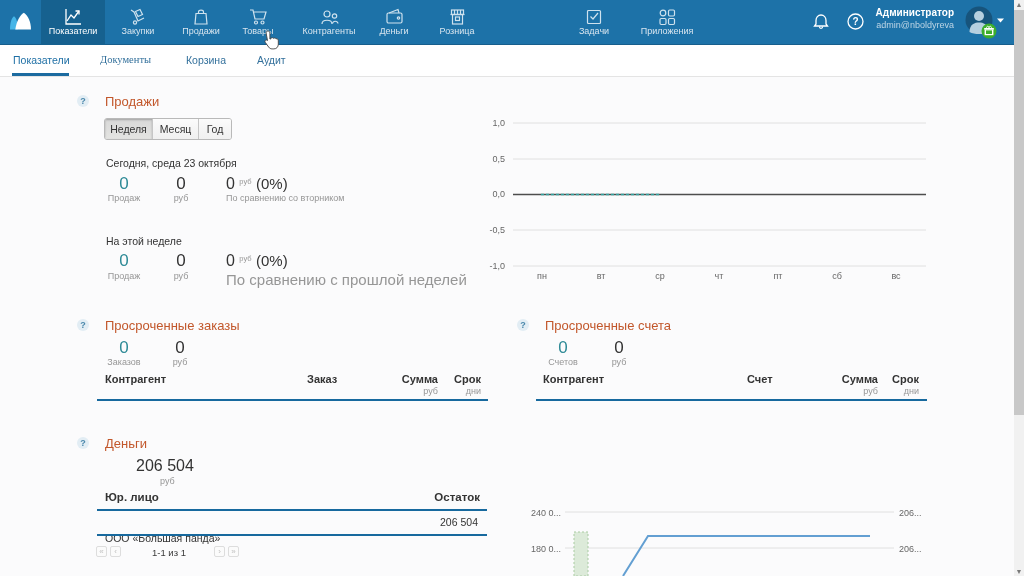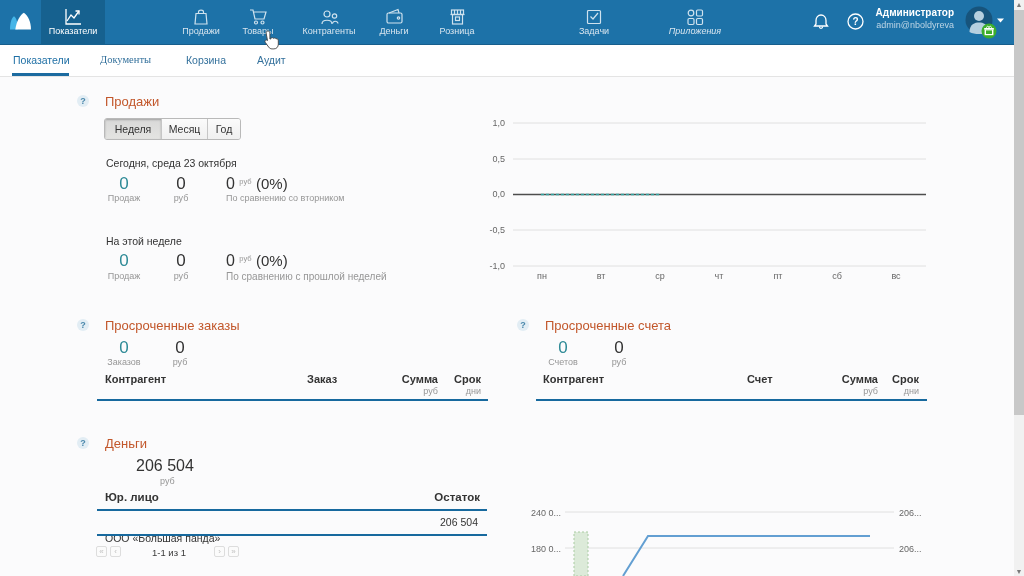--- a/index.html
+++ b/index.html
@@ -67,20 +67,28 @@
   </svg>
 
   <div class="mitem mactive" style="left:41px;width:64px;">
     <svg width="18" height="18" viewBox="0 0 18 18" fill="none" stroke="#fff" stroke-width="1.3">
       <path d="M2 1 L2 16 L17 16"></path>
       <path d="M3 13 L7 7 L10 10 L15 3"></path>
       <path d="M11.5 3 L15 3 L15 6.5"></path>
     </svg>
     <div class="lbl">Показатели</div>
   </div>
+  <div class="mitem" style="left:105px;width:66px;">
+    <svg width="18" height="18" viewBox="0 0 18 18" fill="none" stroke="#cfe2ee" stroke-width="1.2">
+      <path d="M2 2 L5 4 L9 13 L15 10"></path>
+      <circle cx="6" cy="14.5" r="1.6"></circle>
+      <path d="M6.5 3.5 L11 1.5 L13.5 6.5 L9 8.5 Z"></path>
+    </svg>
+    <div class="lbl">Закупки</div>
+  </div>
   <div class="mitem" style="left:171px;width:60px;">
     <svg width="18" height="18" viewBox="0 0 18 18" fill="none" stroke="#cfe2ee" stroke-width="1.2">
       <path d="M4 5.5 L14 5.5 L15 16 L3 16 Z"></path>
       <path d="M6.5 5.5 L6.5 4 C6.5 1.5 11.5 1.5 11.5 4 L11.5 5.5"></path>
     </svg>
     <div class="lbl">Продажи</div>
   </div>
   <div class="mitem" style="left:225px;width:66px;">
     <svg width="19" height="18" viewBox="0 0 19 18" fill="none" stroke="#cfe2ee" stroke-width="1.2">
       <path d="M1 2 L4 2 L6 11 L15 11 L17 4 L5 4"></path>
@@ -116,21 +124,21 @@
     </svg>
     <div class="lbl">Розница</div>
   </div>
   <div class="mitem" style="left:559px;width:70px;">
     <svg width="18" height="18" viewBox="0 0 18 18" fill="none" stroke="#cfe2ee" stroke-width="1.2">
       <rect x="2.5" y="2.5" width="13" height="13" rx="1"></rect>
       <path d="M5.5 8.5 L8 11 L13 5"></path>
     </svg>
     <div class="lbl">Задачи</div>
   </div>
-  <div class="mitem" style="left:663px;width:64px;font-style:italic;">
+  <div class="mitem" style="left:635px;width:64px;">
     <svg width="18" height="18" viewBox="0 0 18 18" fill="none" stroke="#cfe2ee" stroke-width="1.2">
       <circle cx="5" cy="5" r="2.8"></circle>
       <rect x="10.5" y="2" width="6" height="6" rx="1.2"></rect>
       <rect x="2" y="10.5" width="6" height="6" rx="1.2"></rect>
       <rect x="10.5" y="10.5" width="6" height="6" rx="1.2"></rect>
     </svg>
     <div class="lbl">Приложения</div>
   </div>
 
   <svg class="abs" style="left:813px;top:13px" width="16" height="17" viewBox="0 0 16 17" fill="none" stroke="#fff" stroke-width="1.3">
@@ -173,42 +181,42 @@
   <div class="tab" style="left:13px;color:#1e6fa5;">Показатели</div>
   <div class="tab" style="left:100px;font-family:Liberation Serif, serif;">Документы</div>
   <div class="tab" style="left:186px;">Корзина</div>
   <div class="tab" style="left:257px;">Аудит</div>
   <div id="tabu"></div>
 
   <div class="qmark" style="left:77px;top:95px;">?</div>
   <div class="h1" style="left:105px;top:94px;">Продажи</div>
 
   <div id="btngrp">
-    <div class="b on" style="width:56px;">Неделя</div>
+    <div class="b on" style="width:47px;">Неделя</div>
     <div class="b" style="width:46px;">Месяц</div>
     <div class="b" style="width:33px;">Год</div>
   </div>
 
   <div class="txt12" style="left:106px;top:157px;">Сегодня, среда 23 октября</div>
 
   <div class="bignum teal" style="left:106px;top:174px;width:36px;">0</div>
   <div class="smlbl" style="left:106px;top:193px;width:36px;">Продаж</div>
   <div class="bignum" style="left:163px;top:174px;width:36px;">0</div>
   <div class="smlbl" style="left:163px;top:193px;width:36px;">руб</div>
   <div class="abs" style="left:226px;top:175px;font-size:16px;color:#333;">0 <span style="font-size:7.5px;color:#969696;position:relative;top:-5px;">руб</span> <span style="font-size:15px;">(0%)</span></div>
   <div class="abs" style="left:226px;top:193px;font-size:9px;color:#969696;">По сравнению со вторником</div>
 
   <div class="txt12" style="left:106px;top:235px;">На этой неделе</div>
 
   <div class="bignum teal" style="left:106px;top:251px;width:36px;">0</div>
   <div class="smlbl" style="left:106px;top:271px;width:36px;">Продаж</div>
   <div class="bignum" style="left:163px;top:251px;width:36px;">0</div>
   <div class="smlbl" style="left:163px;top:271px;width:36px;">руб</div>
   <div class="abs" style="left:226px;top:252px;font-size:16px;color:#333;">0 <span style="font-size:7.5px;color:#969696;position:relative;top:-5px;">руб</span> <span style="font-size:15px;">(0%)</span></div>
-  <div class="abs" style="left:226px;top:271px;font-size:10px;color:#969696;">По сравнению с прошлой неделей</div>
+  <div class="abs" style="left:226px;top:271px;font-size:15px;color:#969696;">По сравнению с прошлой неделей</div>
 
   <svg class="abs" style="left:484px;top:110px;" width="460" height="180" viewBox="0 0 460 180">
     <g font-family="Liberation Sans" font-size="9" fill="#666">
       <text x="21" y="16" text-anchor="end">1,0</text>
       <text x="21" y="52" text-anchor="end">0,5</text>
       <text x="21" y="87" text-anchor="end">0,0</text>
       <text x="21" y="123" text-anchor="end">-0,5</text>
       <text x="21" y="159" text-anchor="end">-1,0</text>
     </g>
     <g stroke="#e0e0e0" stroke-width="1">

